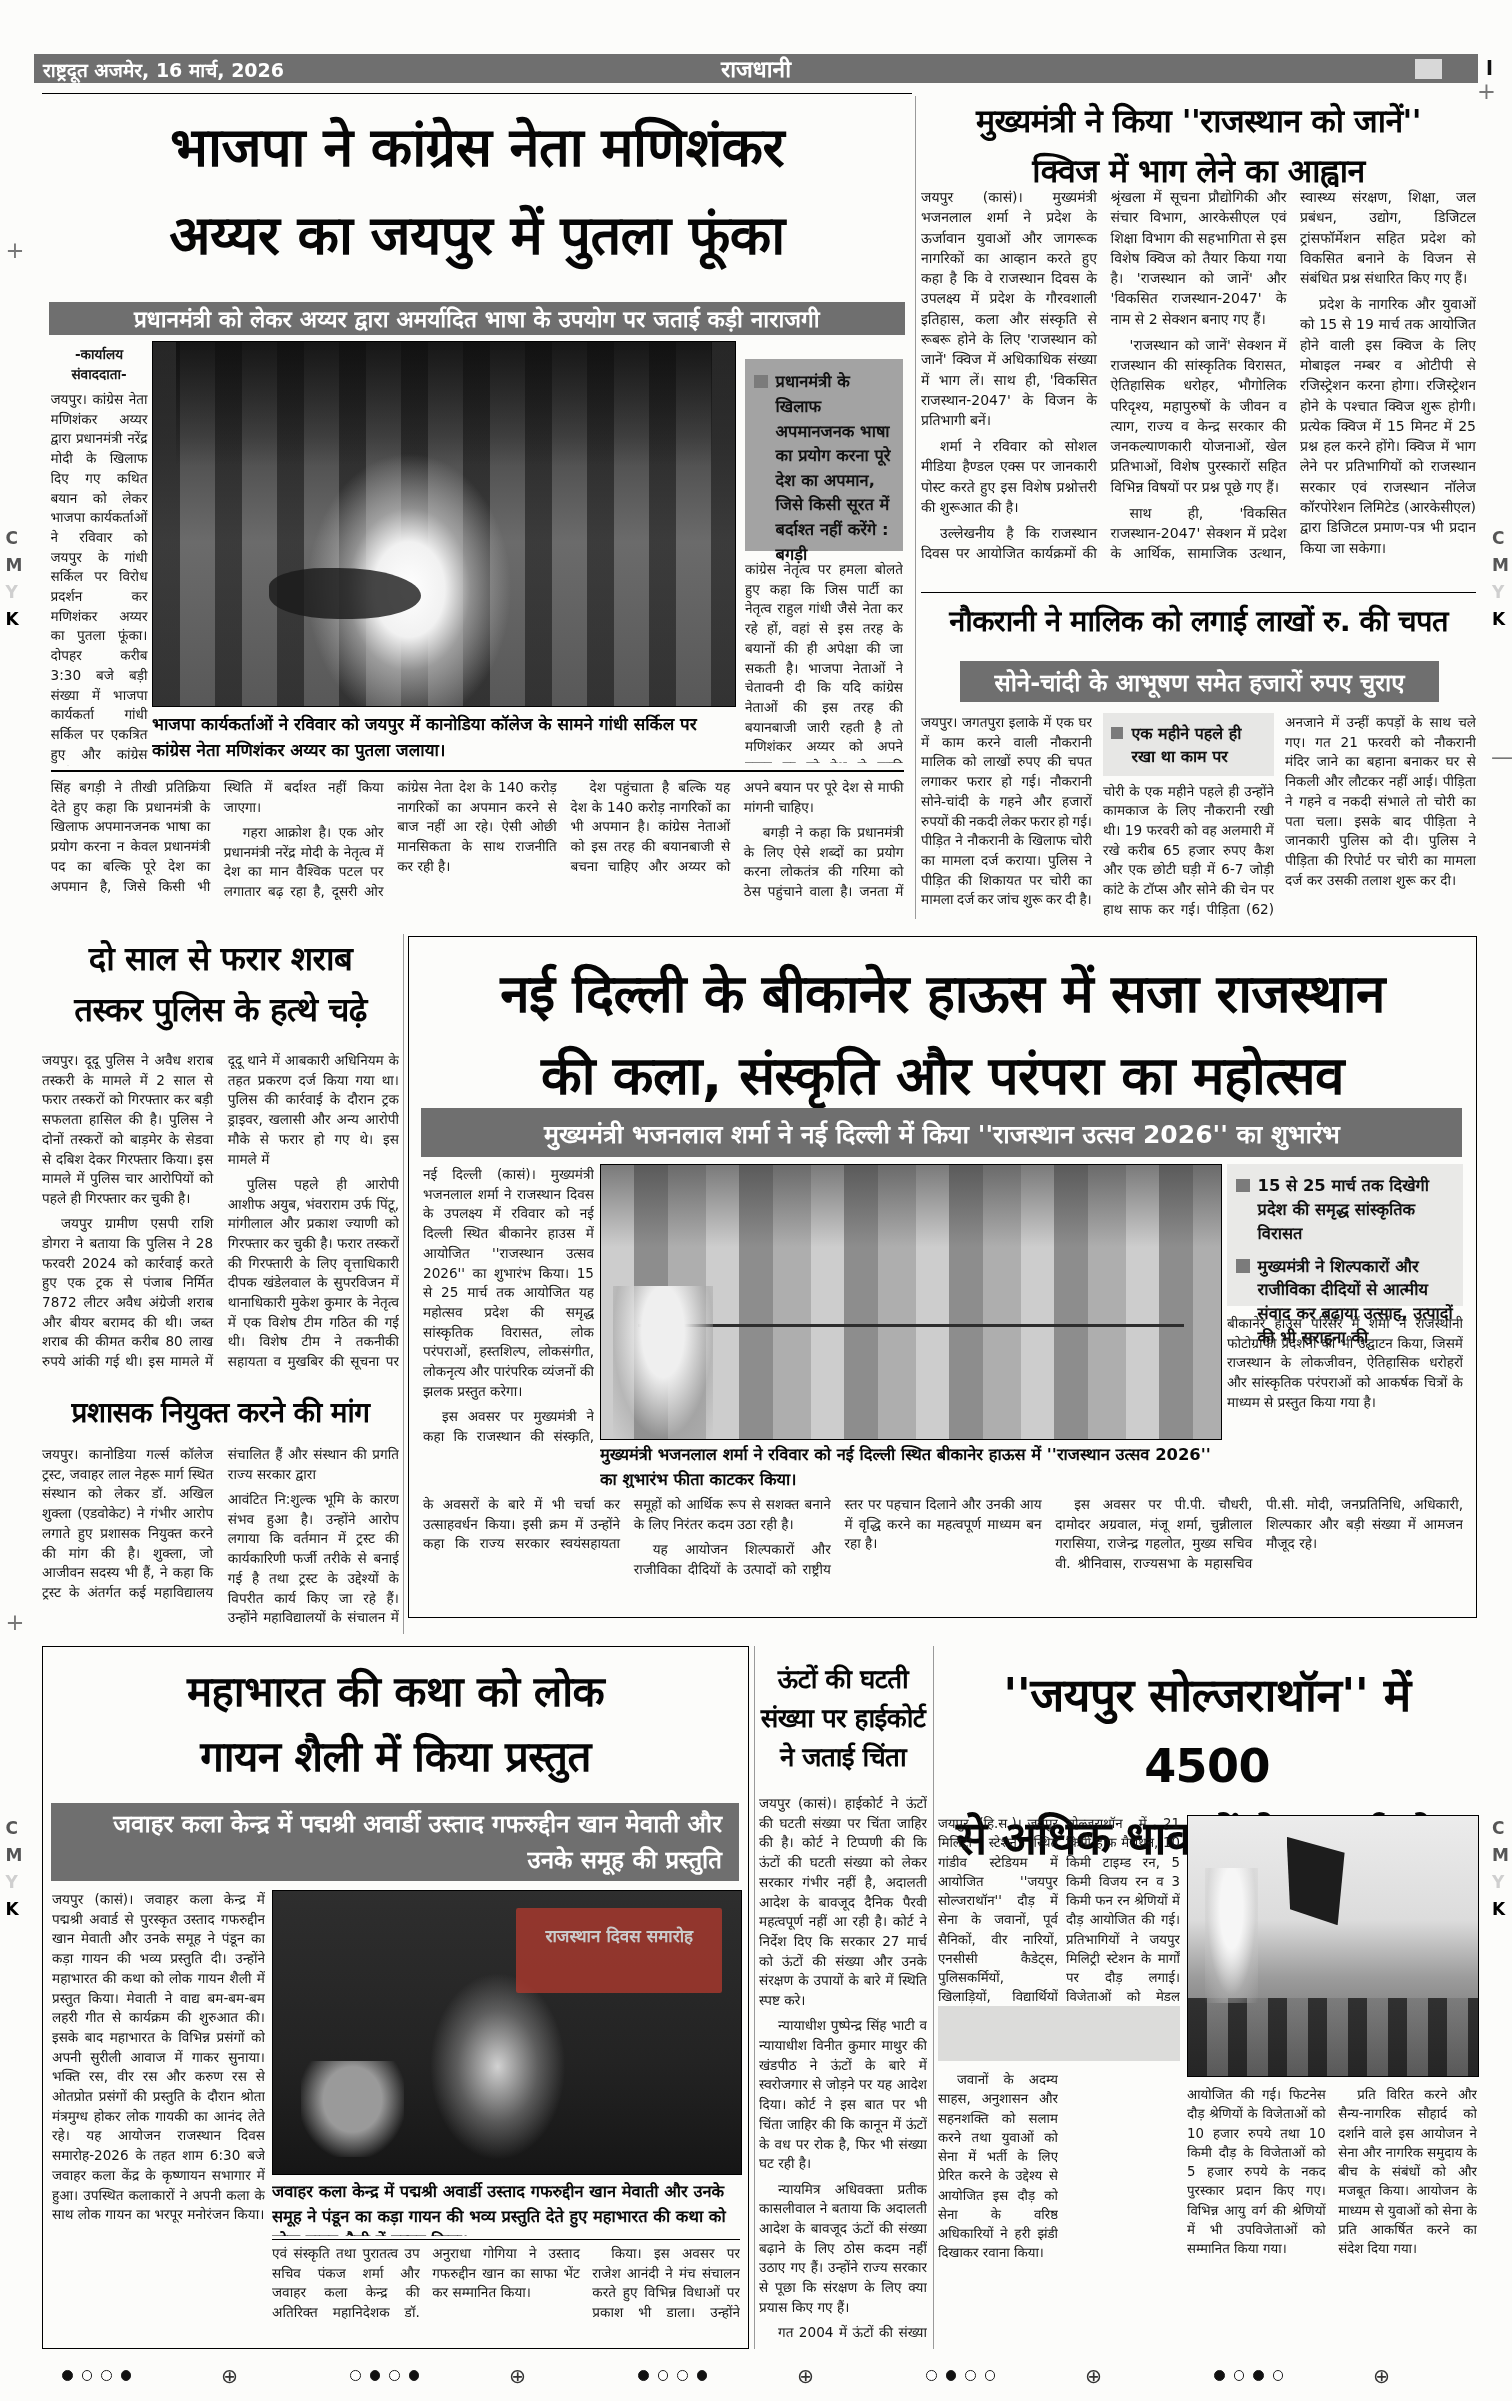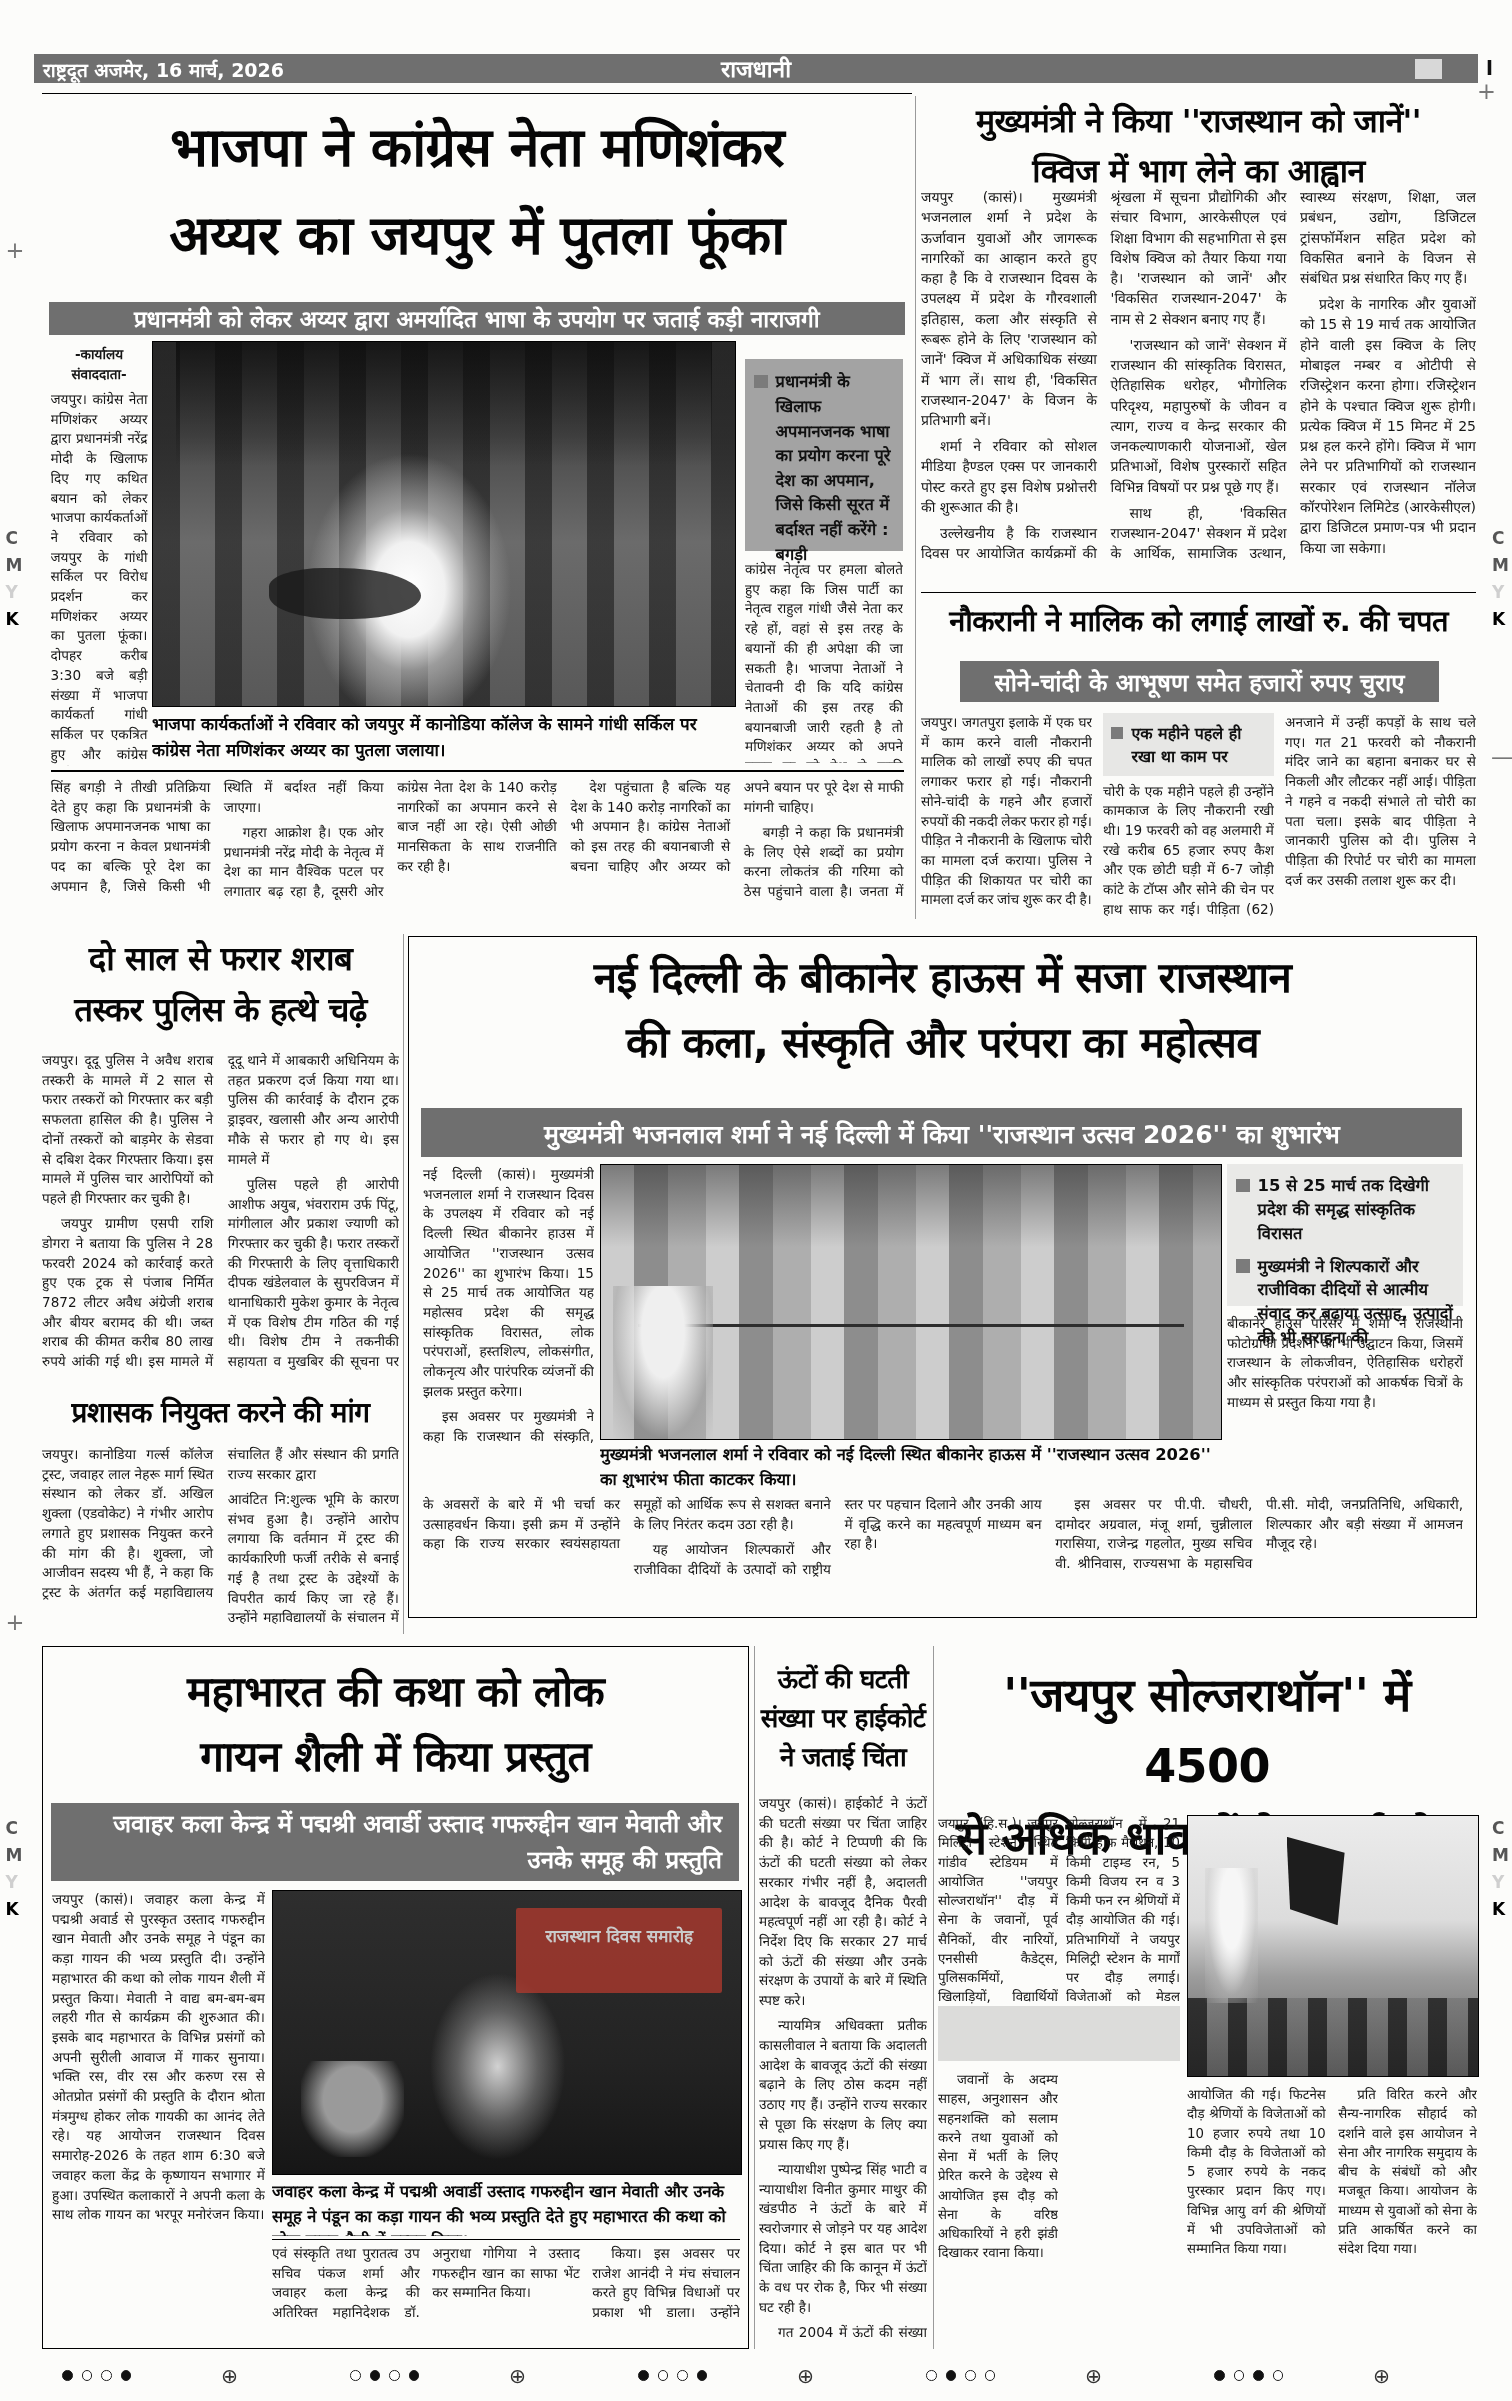--- a/index.html
+++ b/index.html
@@ -165,21 +165,21 @@
     <span>प्रशासक नियुक्त करने की मांग</span>
   </div>
   <div class="abs body-t colbox" style="left:42px;top:1445px;width:357px;height:190px;font-size:13.6px;column-count:2;column-gap:14.7px;">
     <p class="nofirst">जयपुर। कानोडिया गर्ल्स कॉलेज ट्रस्ट, जवाहर लाल नेहरू मार्ग स्थित संस्थान को लेकर डॉ. अखिल शुक्ला (एडवोकेट) ने गंभीर आरोप लगाते हुए प्रशासक नियुक्त करने की मांग की है। शुक्ला, जो आजीवन सदस्य भी हैं, ने कहा कि ट्रस्ट के अंतर्गत कई महाविद्यालय संचालित हैं और संस्थान की प्रगति राज्य सरकार द्वारा</p>
     <p class="nofirst">आवंटित नि:शुल्क भूमि के कारण संभव हुआ है। उन्होंने आरोप लगाया कि वर्तमान में ट्रस्ट की कार्यकारिणी फर्जी तरीके से बनाई गई है तथा ट्रस्ट के उद्देश्यों के विपरीत कार्य किए जा रहे हैं। उन्होंने महाविद्यालयों के संचालन में वित्तीय अनियमितताओं का भी आरोप लगाते हुए प्रशासक नियुक्त करने की मांग की।</p>
   </div>
 
   <div class="abs vsep" style="left:403px;top:934px;width:1.1px;height:700px;"></div>
 
   <div class="abs" style="left:408px;top:936px;width:1069px;height:682px;border:1.7px solid #000;box-sizing:border-box;background:#fcfcfa;">
-    <div class="hl" style="margin-top:8px;font-size:42px;line-height:1.55;">
+    <div class="hl" style="margin-top:16px;font-size:53px;line-height:1.55;">
       <span>नई दिल्ली के बीकानेर हाऊस में सजा राजस्थान</span><br>
       <span>की कला, संस्कृति और परंपरा का महोत्सव</span>
     </div>
     <div class="abs graybar" style="left:12.4px;top:171px;width:1041px;height:49px;font-size:25px;">
       <span>मुख्यमंत्री भजनलाल शर्मा ने नई दिल्ली में किया ''राजस्थान उत्सव 2026'' का शुभारंभ</span>
     </div>
     <div class="abs body-t colbox" style="left:14px;top:228px;width:171px;height:278px;font-size:13.6px;">
       <p class="nofirst">नई दिल्ली (कासं)। मुख्यमंत्री भजनलाल शर्मा ने राजस्थान दिवस के उपलक्ष्य में रविवार को नई दिल्ली स्थित बीकानेर हाउस में आयोजित ''राजस्थान उत्सव 2026'' का शुभारंभ किया। 15 से 25 मार्च तक आयोजित यह महोत्सव प्रदेश की समृद्ध सांस्कृतिक विरासत, लोक परंपराओं, हस्तशिल्प, लोकसंगीत, लोकनृत्य और पारंपरिक व्यंजनों की झलक प्रस्तुत करेगा।</p>
       <p>इस अवसर पर मुख्यमंत्री ने कहा कि राजस्थान की संस्कृति, लोक परंपराएं और कला-संस्कृति हमारी गौरवशाली पहचान का आधार हैं। राज्य सरकार इनके संरक्षण और संवर्धन के साथ राष्ट्रीय और अंतरराष्ट्रीय स्तर पर यह पहचान दिलाने के लिए निरंतर प्रयासरत है।</p>
     </div>
@@ -247,22 +247,22 @@
 
   <div class="abs vsep" style="left:754px;top:1646px;width:1.1px;height:703px;"></div>
 
   <div class="abs hl" style="left:759px;top:1660px;width:168px;font-size:26px;line-height:1.5;">
     <span>ऊंटों की घटती</span><br>
     <span>संख्या पर हाईकोर्ट</span><br>
     <span>ने जताई चिंता</span>
   </div>
   <div class="abs body-t colbox" style="left:759px;top:1794px;width:168px;height:549px;font-size:13.6px;">
     <p class="nofirst">जयपुर (कासं)। हाईकोर्ट ने ऊंटों की घटती संख्या पर चिंता जाहिर की है। कोर्ट ने टिप्पणी की कि ऊंटों की घटती संख्या को लेकर सरकार गंभीर नहीं है, अदालती आदेश के बावजूद दैनिक पैरवी महत्वपूर्ण नहीं आ रही है। कोर्ट ने निर्देश दिए कि सरकार 27 मार्च को ऊंटों की संख्या और उनके संरक्षण के उपायों के बारे में स्थिति स्पष्ट करे।</p>
+    <p>न्यायाधीश पुष्पेन्द्र सिंह भाटी व न्यायाधीश विनीत कुमार माथुर की खंडपीठ ने ऊंटों के बारे में स्वरोजगार से जोड़ने पर यह आदेश दिया। कोर्ट ने इस बात पर भी चिंता जाहिर की कि कानून में ऊंटों के वध पर रोक है, फिर भी संख्या घट रही है।</p>
     <p>न्यायमित्र अधिवक्ता प्रतीक कासलीवाल ने बताया कि अदालती आदेश के बावजूद ऊंटों की संख्या बढ़ाने के लिए ठोस कदम नहीं उठाए गए हैं। उन्होंने राज्य सरकार से पूछा कि संरक्षण के लिए क्या प्रयास किए गए हैं।</p>
-    <p>न्यायाधीश पुष्पेन्द्र सिंह भाटी व न्यायाधीश विनीत कुमार माथुर की खंडपीठ ने ऊंटों के बारे में स्वरोजगार से जोड़ने पर यह आदेश दिया। कोर्ट ने इस बात पर भी चिंता जाहिर की कि कानून में ऊंटों के वध पर रोक है, फिर भी संख्या घट रही है।</p>
     <p>गत 2004 में ऊंटों की संख्या करीब 5 लाख थी जो वर्ष 2015 में घटकर 3.26 लाख रह गई और इसके बाद वर्ष 2021 में यह संख्या करीब डेढ़ लाख रह गई।</p>
   </div>
 
   <div class="abs vsep" style="left:933px;top:1646px;width:1.1px;height:703px;"></div>
 
   <div class="abs hl" style="left:938px;top:1660px;width:538px;font-size:46px;line-height:1.55;">
     <span>''जयपुर सोल्जराथॉन'' में 4500</span><br>
     <span>से अधिक धावकों ने लगाई दौड़</span>
   </div>
   <div class="abs body-t colbox" style="left:938px;top:1814px;width:120px;height:530px;font-size:13.3px;">

